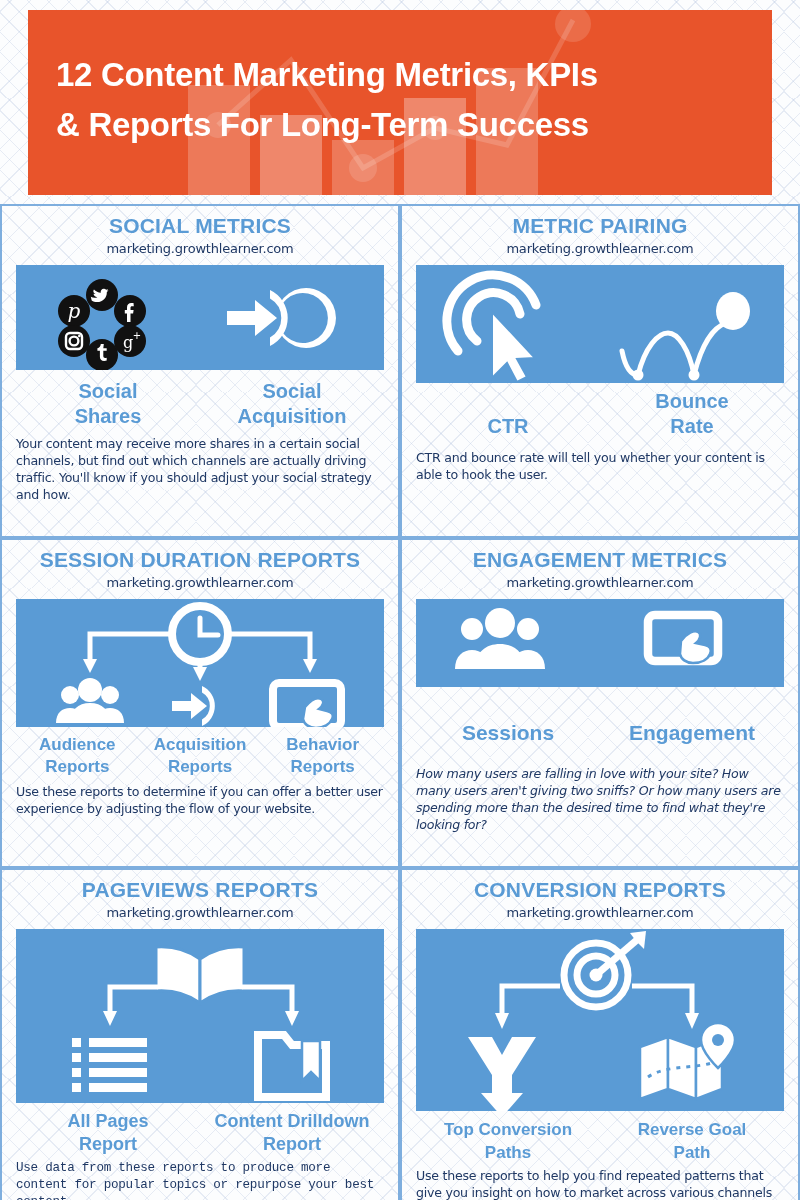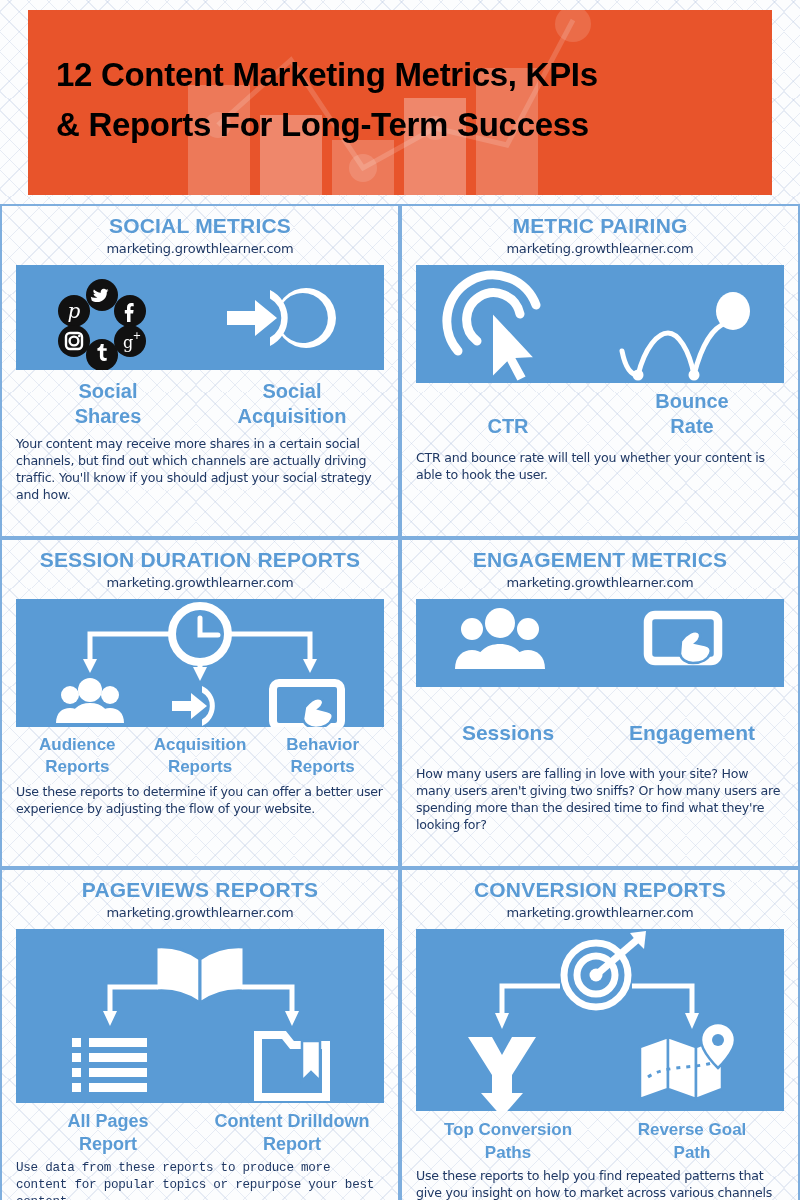--- a/index.html
+++ b/index.html
@@ -36,21 +36,21 @@
   
   .header {
     position: absolute; left: 28px; top: 10px;
     width: 744px; height: 185px;
     background: #E8542B;
     overflow: hidden;
   }
   .header-art { position: absolute; inset: 0; }
   .header-title {
     position: relative; z-index: 3;
-    color: #000000;
+    color: #ffffff;
     font-weight: bold;
     font-size: 33px;
     line-height: 50px;
     padding: 40px 24px 0 28px;
     letter-spacing: -0.3px;
   }
   .header-title .line2 { display: block; }
 
   
   .grid {
@@ -121,21 +121,21 @@
   .p2 .blurb     { margin-top: 10px; }
 
   .p3 .panel-title { font-size: 21px; }
   .p3 .icon-band { height: 128px; }
   .p3 .label     { font-size: 17px; line-height: 22px; }
   .p3 .blurb     { margin-top: 5px; }
 
   .p4 .icon-band { height: 88px; }
   .p4 .label     { font-size: 21px; margin-top: 21px; }
   .p4 .labels    { margin-top: 12px; }
-  .p4 .blurb     { margin-top: 20px; }
+  .p4 .blurb     { margin-top: 20px; font-style: italic; }
 
   .p5 .icon-band { height: 174px; }
   .p5 .label     { font-size: 18px; line-height: 23px; }
   .p5 .blurb     { margin-top: 4px; font-family: Liberation Mono, monospace; }
 
   .p6 .icon-band { height: 182px; }
   .p6 .label     { font-size: 17px; line-height: 23px; }
   .p6 .blurb     { margin-top: 3px; }
 
   svg { display: block; }

